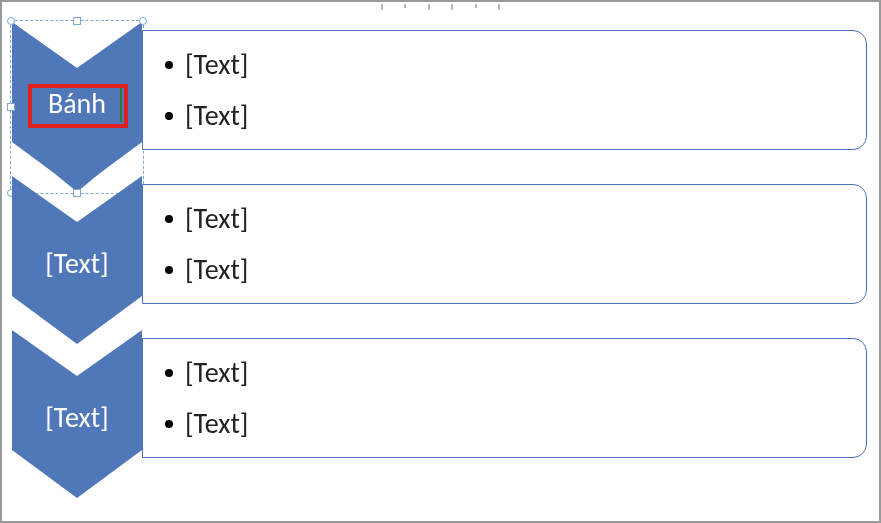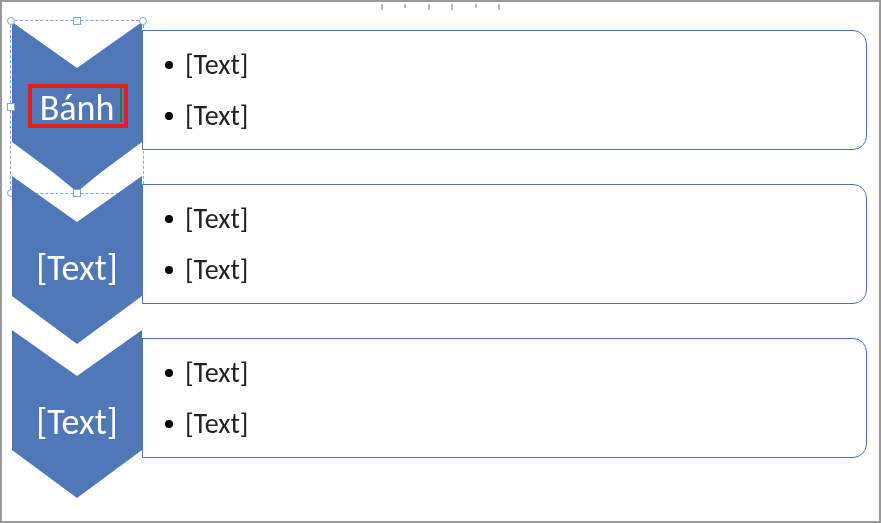--- a/index.html
+++ b/index.html
@@ -55,21 +55,21 @@
     height: 170px;
   }
   .chevron svg { width: 100%; height: 100%; display: block; }
   .chev-label {
     position: absolute;
     left: 0;
     width: 130px;
     top: 64px;
     text-align: center;
     color: #fff;
-    font-size: 36px;
+    font-size: 28px;
     font-weight: 400;
     pointer-events: none;
   }
 
   
   .content-box {
     position: absolute;
     left: 130px;
     right: 2px;
     top: 8px;

